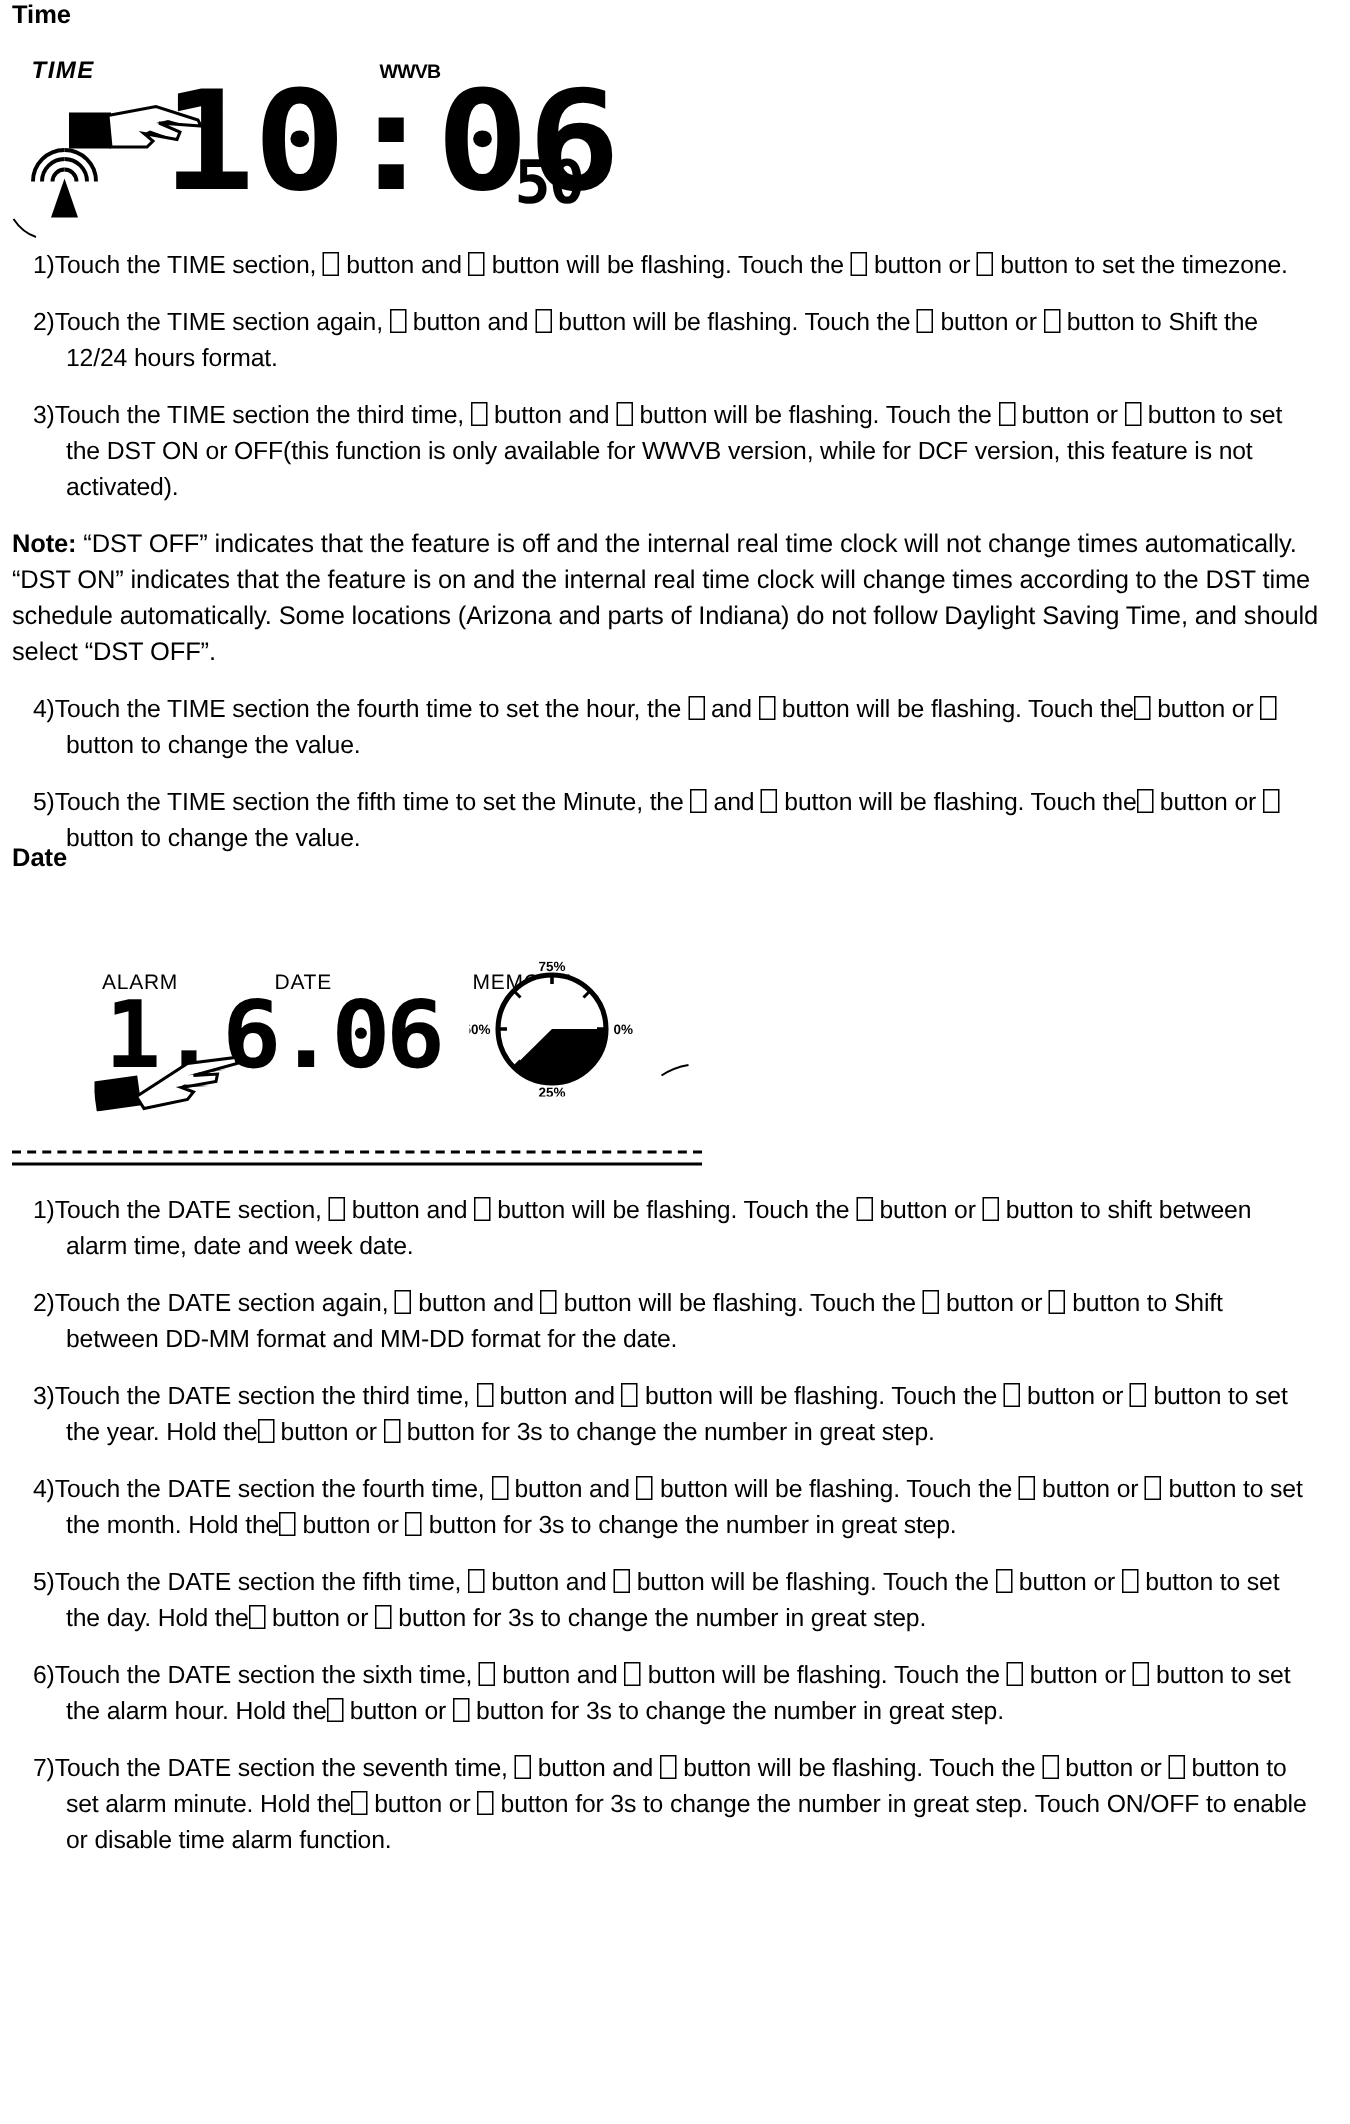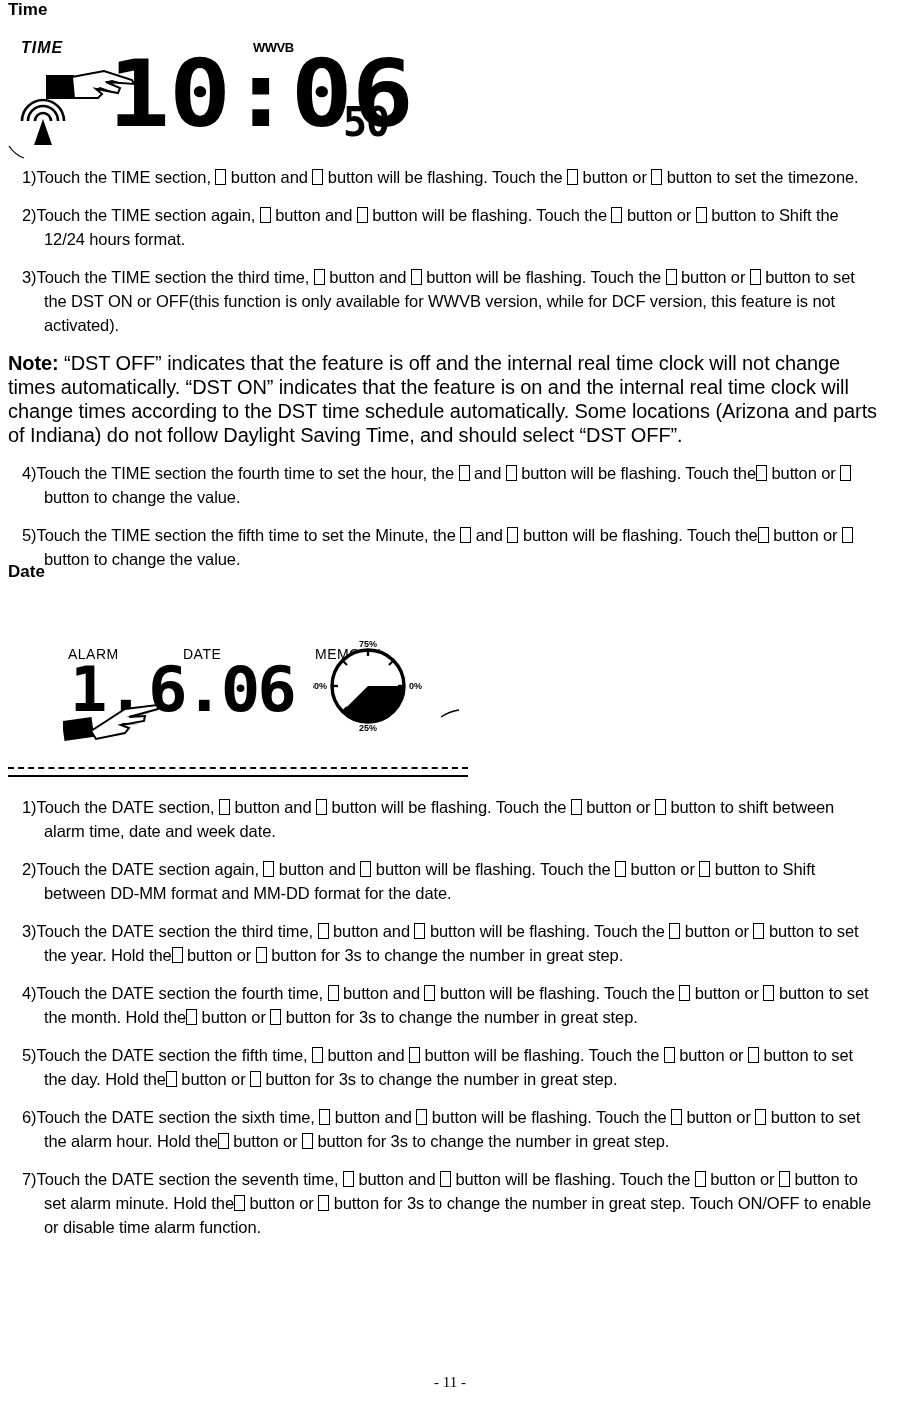--- a/index.html
+++ b/index.html
@@ -34,21 +34,21 @@
     font-family: "Liberation Sans", sans-serif;
     font-size: 16.5px;
     line-height: 24px;
     margin: 14px;
     padding-left: 22px;
     text-indent: -22px;
     letter-spacing: -0.1px;
   }
   .note-para {
     font-family: "Liberation Sans", sans-serif;
-    font-size: 20px;
+    font-size: 17px;
     line-height: 24px;
     margin: 0;
     letter-spacing: -0.1px;
   }
   .note-label { font-weight: bold; }
 
   
   .key {
     display: inline-block;
     border: 1px solid #000;
@@ -335,17 +335,14 @@
       <p class="list-item"><span>1)</span><span>Touch the DATE section, </span><span class="key"><span>+</span></span><span> button and </span><span class="key"><span>–</span></span><span> button will be flashing. Touch the </span><span class="key"><span>+</span></span><span> button or </span><span class="key"><span>–</span></span><span> button to shift between alarm time, date and week date.</span></p>
       <p class="list-item"><span>2)</span><span>Touch the DATE section again, </span><span class="key"><span>+</span></span><span> button and </span><span class="key"><span>–</span></span><span> button will be flashing. Touch the </span><span class="key"><span>+</span></span><span> button or </span><span class="key"><span>–</span></span><span> button to Shift between DD-MM format and MM-DD format for the date.</span></p>
       <p class="list-item"><span>3)</span><span>Touch the DATE section the third time, </span><span class="key"><span>+</span></span><span> button and </span><span class="key"><span>–</span></span><span> button will be flashing. Touch the </span><span class="key"><span>+</span></span><span> button or </span><span class="key"><span>–</span></span><span> button to set the year. Hold the</span><span class="key"><span>+</span></span><span> button or </span><span class="key"><span>–</span></span><span> button for 3s to change the number in great step.</span></p>
       <p class="list-item"><span>4)</span><span>Touch the DATE section the fourth time, </span><span class="key"><span>+</span></span><span> button and </span><span class="key"><span>–</span></span><span> button will be flashing. Touch the </span><span class="key"><span>+</span></span><span> button or </span><span class="key"><span>–</span></span><span> button to set the month. Hold the</span><span class="key"><span>+</span></span><span> button or </span><span class="key"><span>–</span></span><span> button for 3s to change the number in great step.</span></p>
       <p class="list-item"><span>5)</span><span>Touch the DATE section the fifth time, </span><span class="key"><span>+</span></span><span> button and </span><span class="key"><span>–</span></span><span> button will be flashing. Touch the </span><span class="key"><span>+</span></span><span> button or </span><span class="key"><span>–</span></span><span> button to set the day. Hold the</span><span class="key"><span>+</span></span><span> button or </span><span class="key"><span>–</span></span><span> button for 3s to change the number in great step.</span></p>
       <p class="list-item"><span>6)</span><span>Touch the DATE section the sixth time, </span><span class="key"><span>+</span></span><span> button and </span><span class="key"><span>–</span></span><span> button will be flashing. Touch the </span><span class="key"><span>+</span></span><span> button or </span><span class="key"><span>–</span></span><span> button to set the alarm hour. Hold the</span><span class="key"><span>+</span></span><span> button or </span><span class="key"><span>–</span></span><span> button for 3s to change the number in great step.</span></p>
       <p class="list-item"><span>7)</span><span>Touch the DATE section the seventh time, </span><span class="key"><span>+</span></span><span> button and </span><span class="key"><span>–</span></span><span> button will be flashing. Touch the </span><span class="key"><span>+</span></span><span> button or </span><span class="key"><span>–</span></span><span> button to set alarm minute. Hold the</span><span class="key"><span>+</span></span><span> button or </span><span class="key"><span>–</span></span><span> button for 3s to change the number in great step. Touch ON/OFF to enable or disable time alarm function.</span></p>
     </div>
   </div>
 
-  <div class="footer">
-    <span>- 11 -</span>
-  </div>
 
 </div>
 
 </body></html>

